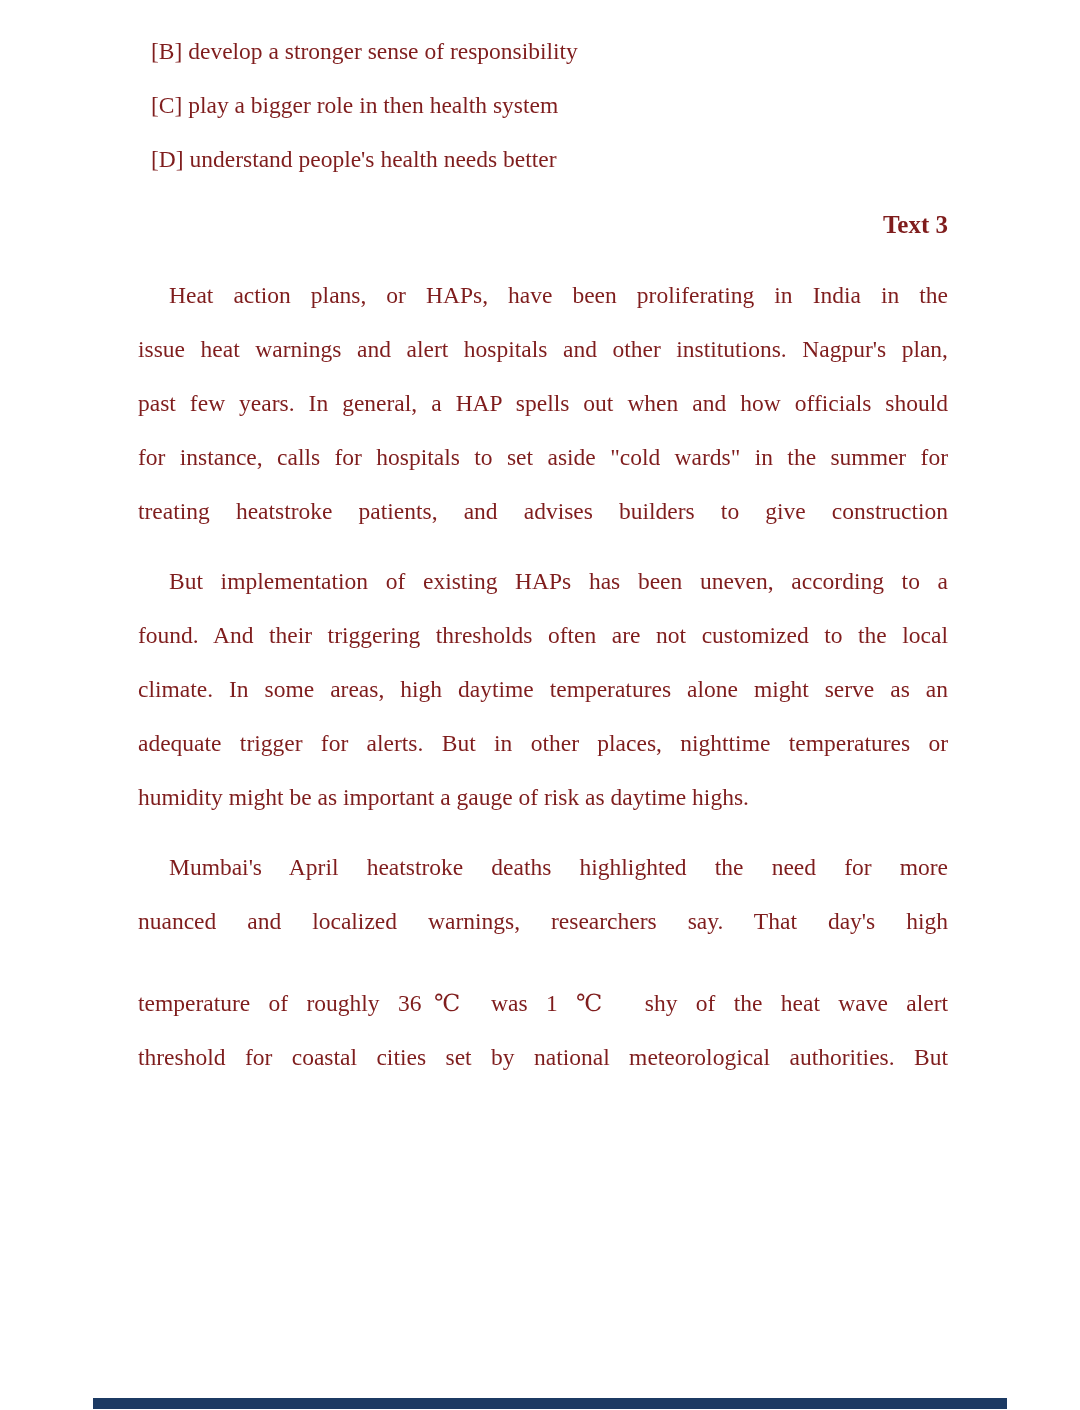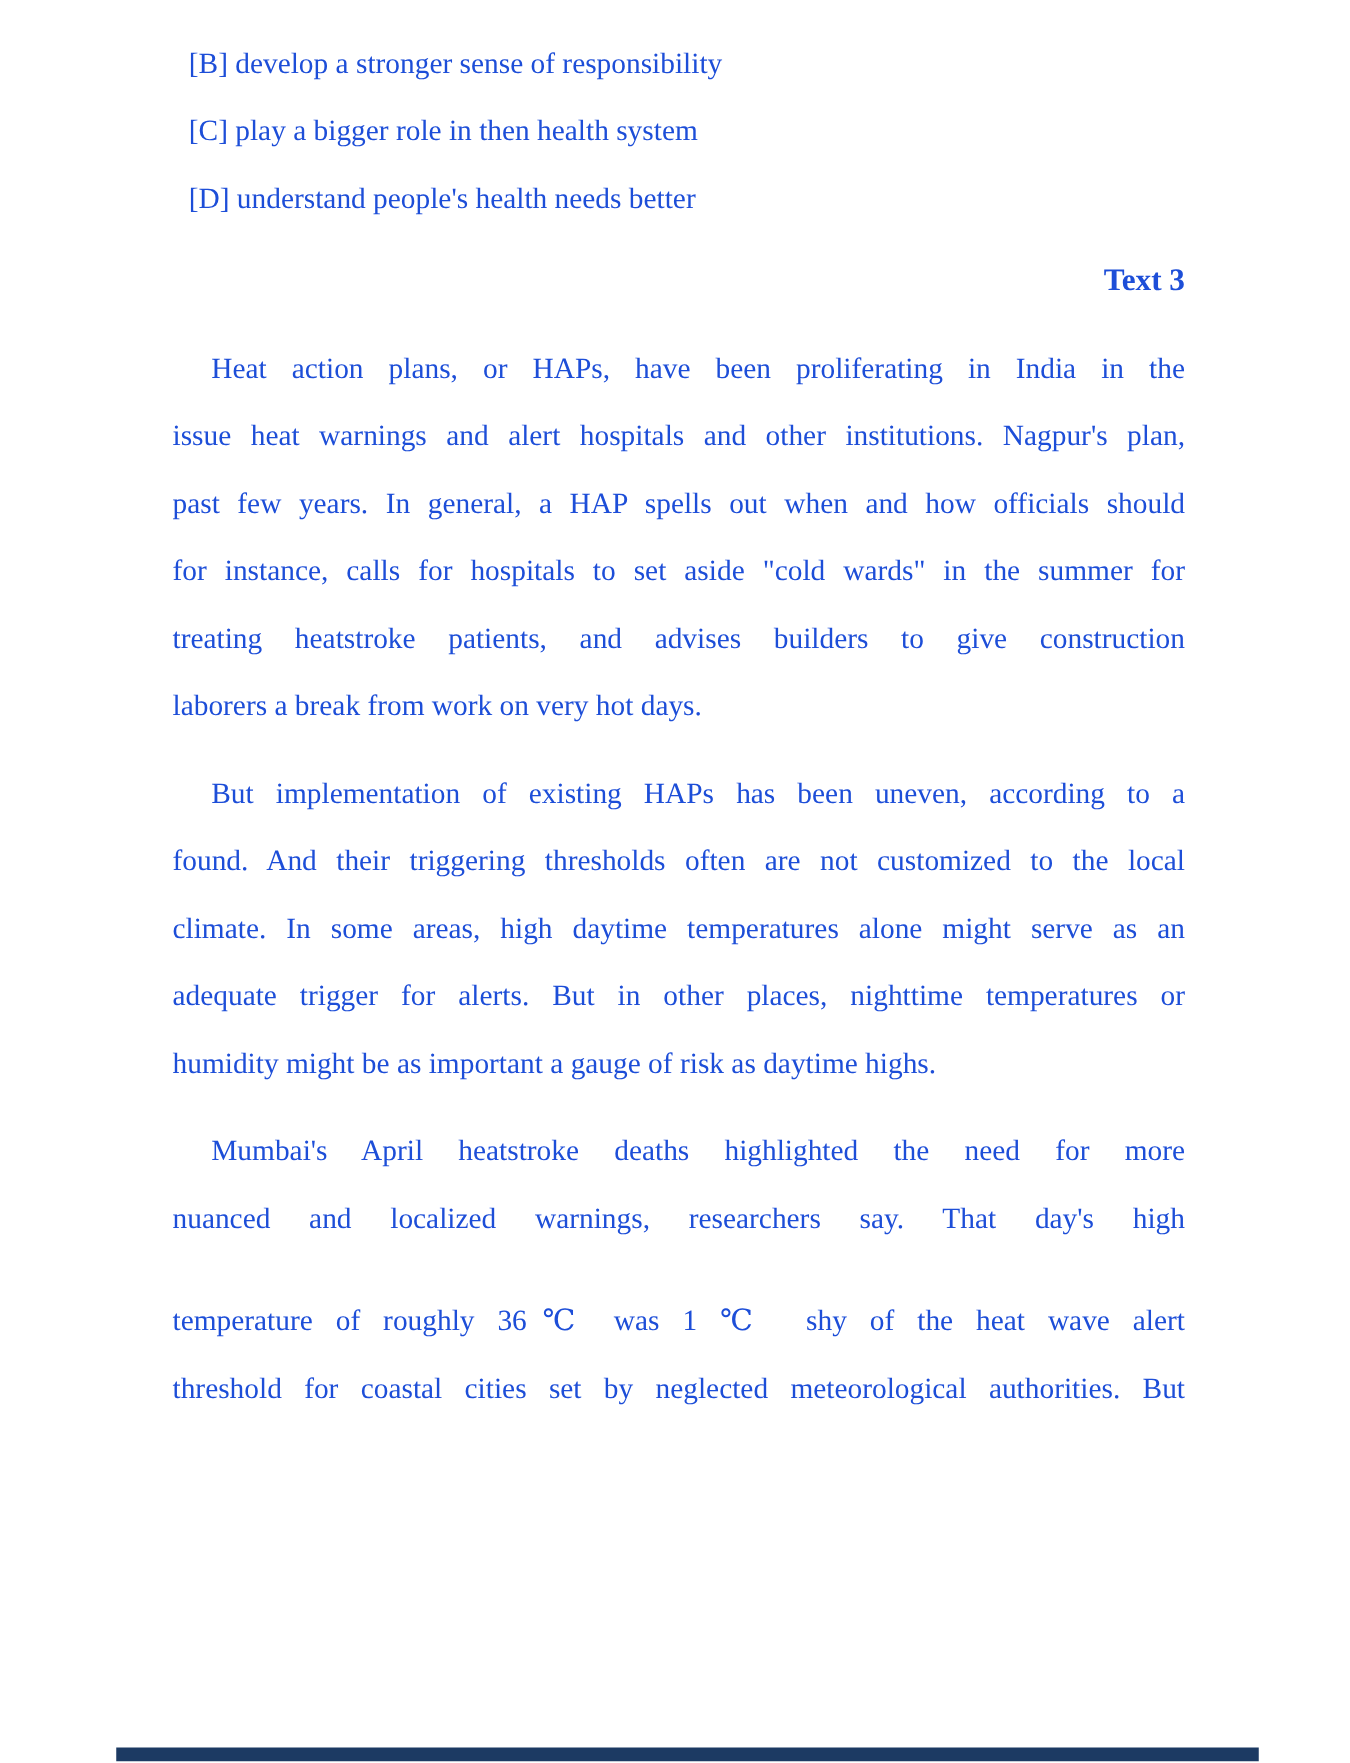--- a/index.html
+++ b/index.html
@@ -3,21 +3,21 @@
 <meta charset="utf-8">
 <style>
   html, body { margin: 0; padding: 0; background: #ffffff; }
   .page {
     position: relative;
     width: 1080px;
     height: 1410px;
     background: #ffffff;
     overflow: hidden;
     font-family: "Liberation Serif", "DejaVu Serif", serif;
-    color: #1d4ed8;
+    color: #7f1d1d;
     font-size: 23.5px;
   }
   .content {
     position: absolute;
     left: 118px;
     top: 24px;
     width: 830px;
   }
   .option-line {
     line-height: 54px;
@@ -63,31 +63,30 @@
         <div class="option-line">[D] understand people's health needs better</div>
       </div>
     <div class="heading">Text 3</div>
     <div id="paragraphs">
         <div class="para">
           <div class="line first">Heat action plans, or HAPs, have been proliferating in India in the</div>
           <div class="line">issue heat warnings and alert hospitals and other institutions. Nagpur's plan,</div>
           <div class="line">past few years. In general, a HAP spells out when and how officials should</div>
           <div class="line">for instance, calls for hospitals to set aside "cold wards" in the summer for</div>
           <div class="line">treating heatstroke patients, and advises builders to give construction</div>
-          <div class="line no-just">laborers a break from work on very hot days.</div>
         </div>
         <div class="para">
           <div class="line first">But implementation of existing HAPs has been uneven, according to a</div>
           <div class="line">found. And their triggering thresholds often are not customized to the local</div>
           <div class="line">climate. In some areas, high daytime temperatures alone might serve as an</div>
           <div class="line">adequate trigger for alerts. But in other places, nighttime temperatures or</div>
           <div class="line no-just">humidity might be as important a gauge of risk as daytime highs.</div>
         </div>
         <div class="para">
           <div class="line first">Mumbai's April heatstroke deaths highlighted the need for more</div>
           <div class="line">nuanced and localized warnings, researchers say. That day's high</div>
           <div class="line gap-top">temperature of roughly 36℃ was 1 ℃  shy of the heat wave alert</div>
-          <div class="line">threshold for coastal cities set by neglected meteorological authorities. But</div>
+          <div class="line">threshold for coastal cities set by national meteorological authorities. But</div>
         </div>
       </div>
   </div>
   <div class="footer-bar" id="footer-bar" style="background: rgb(28, 58, 99);"></div>
 </div>
 
 </body></html>

